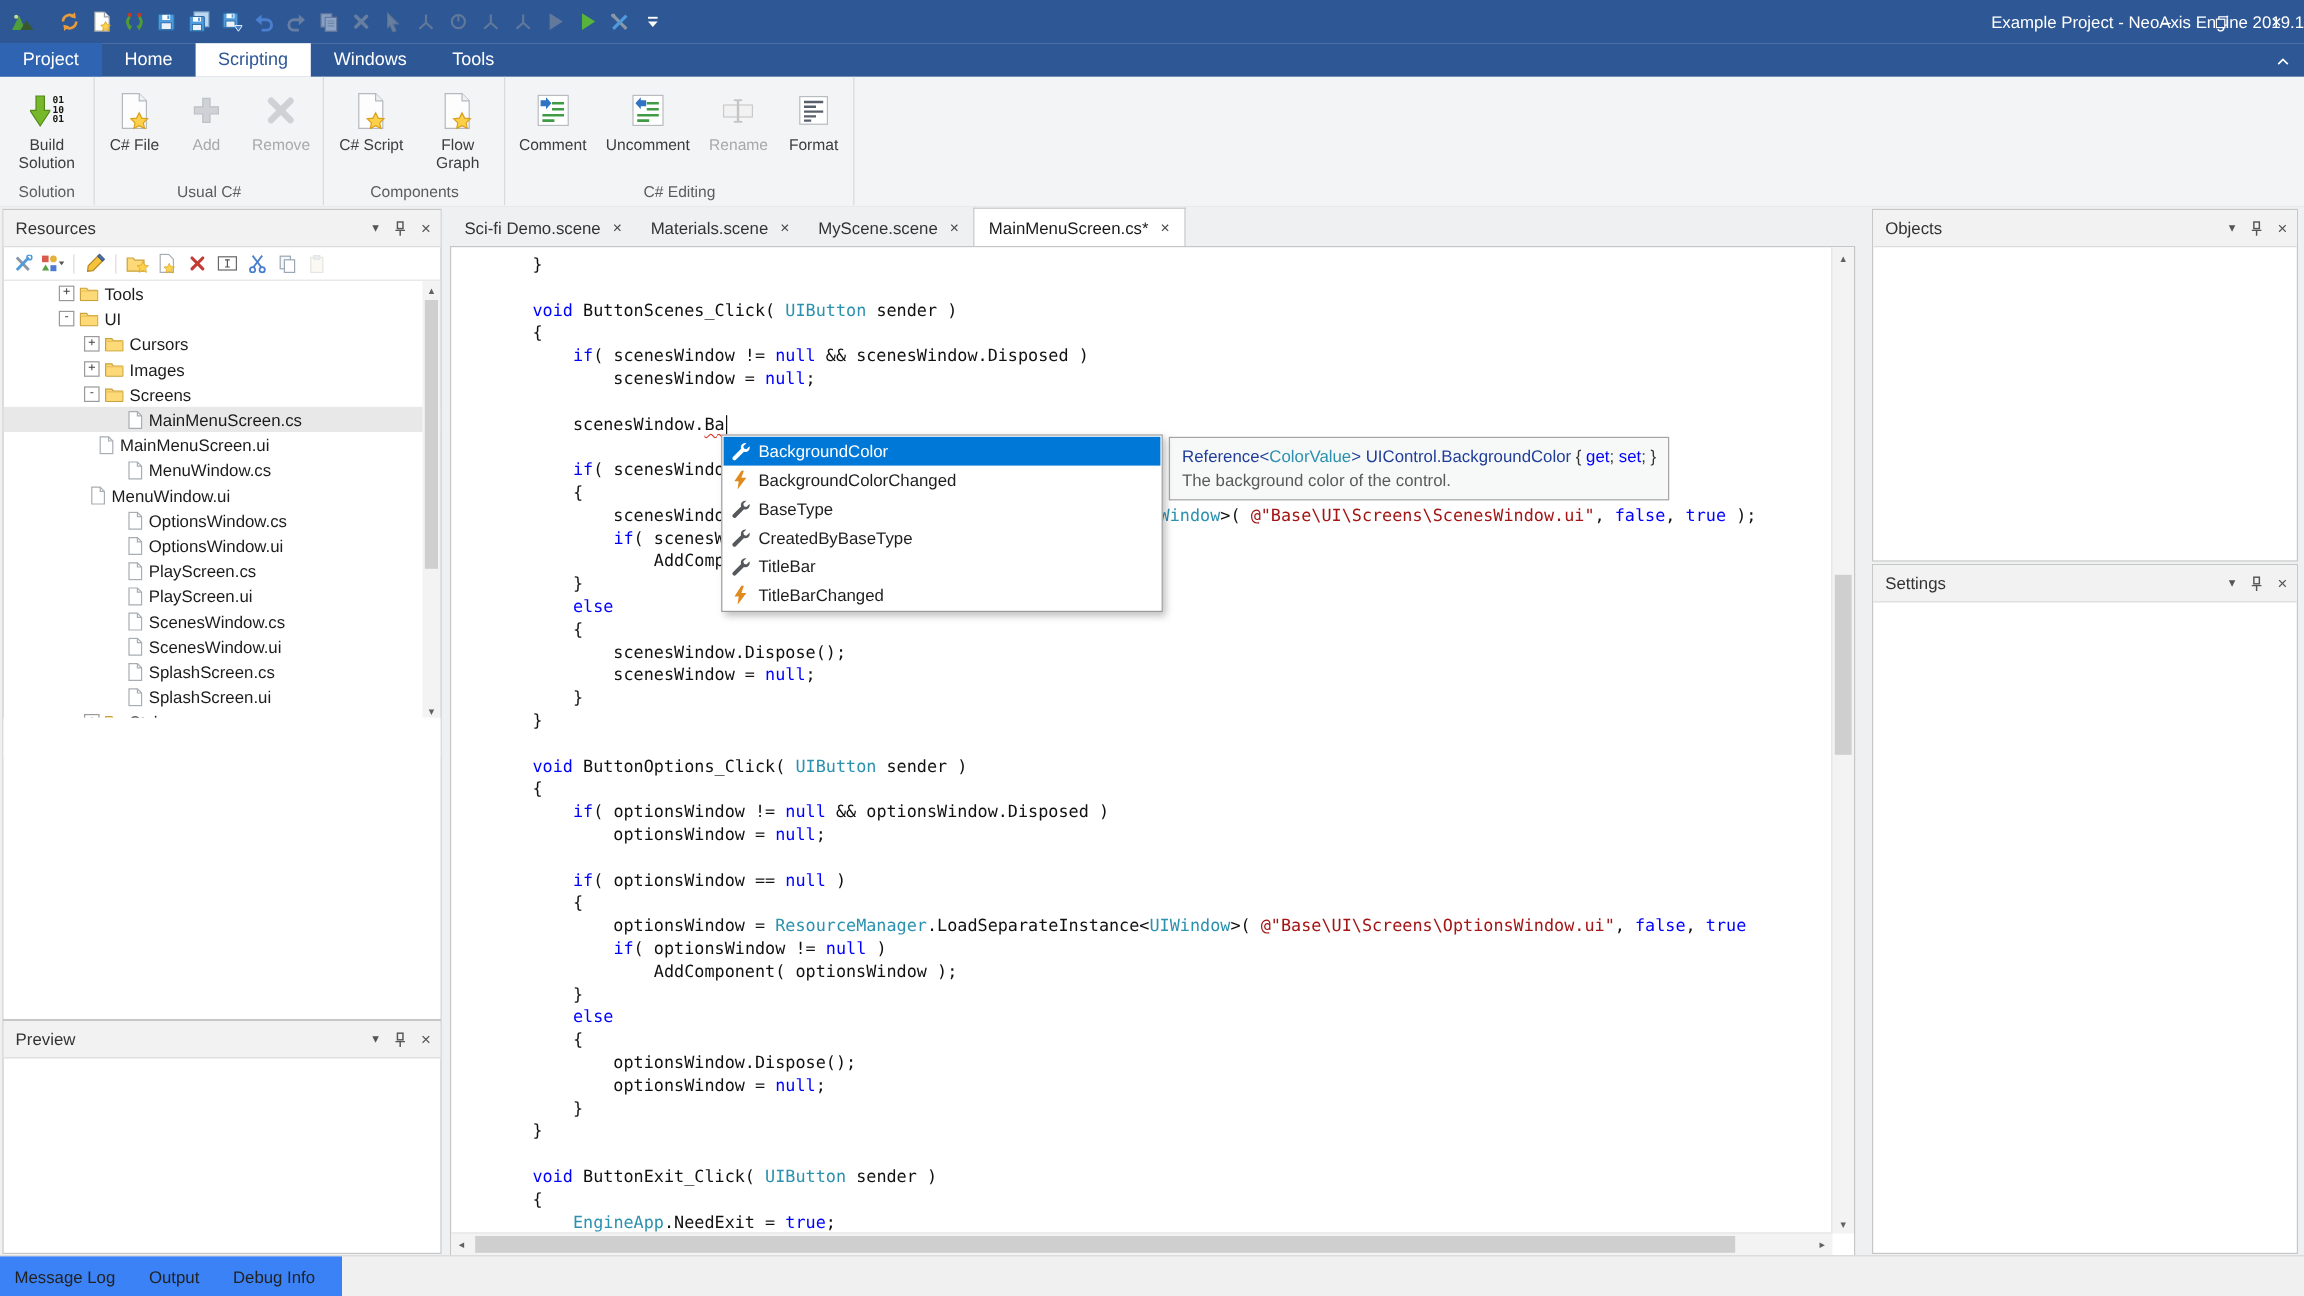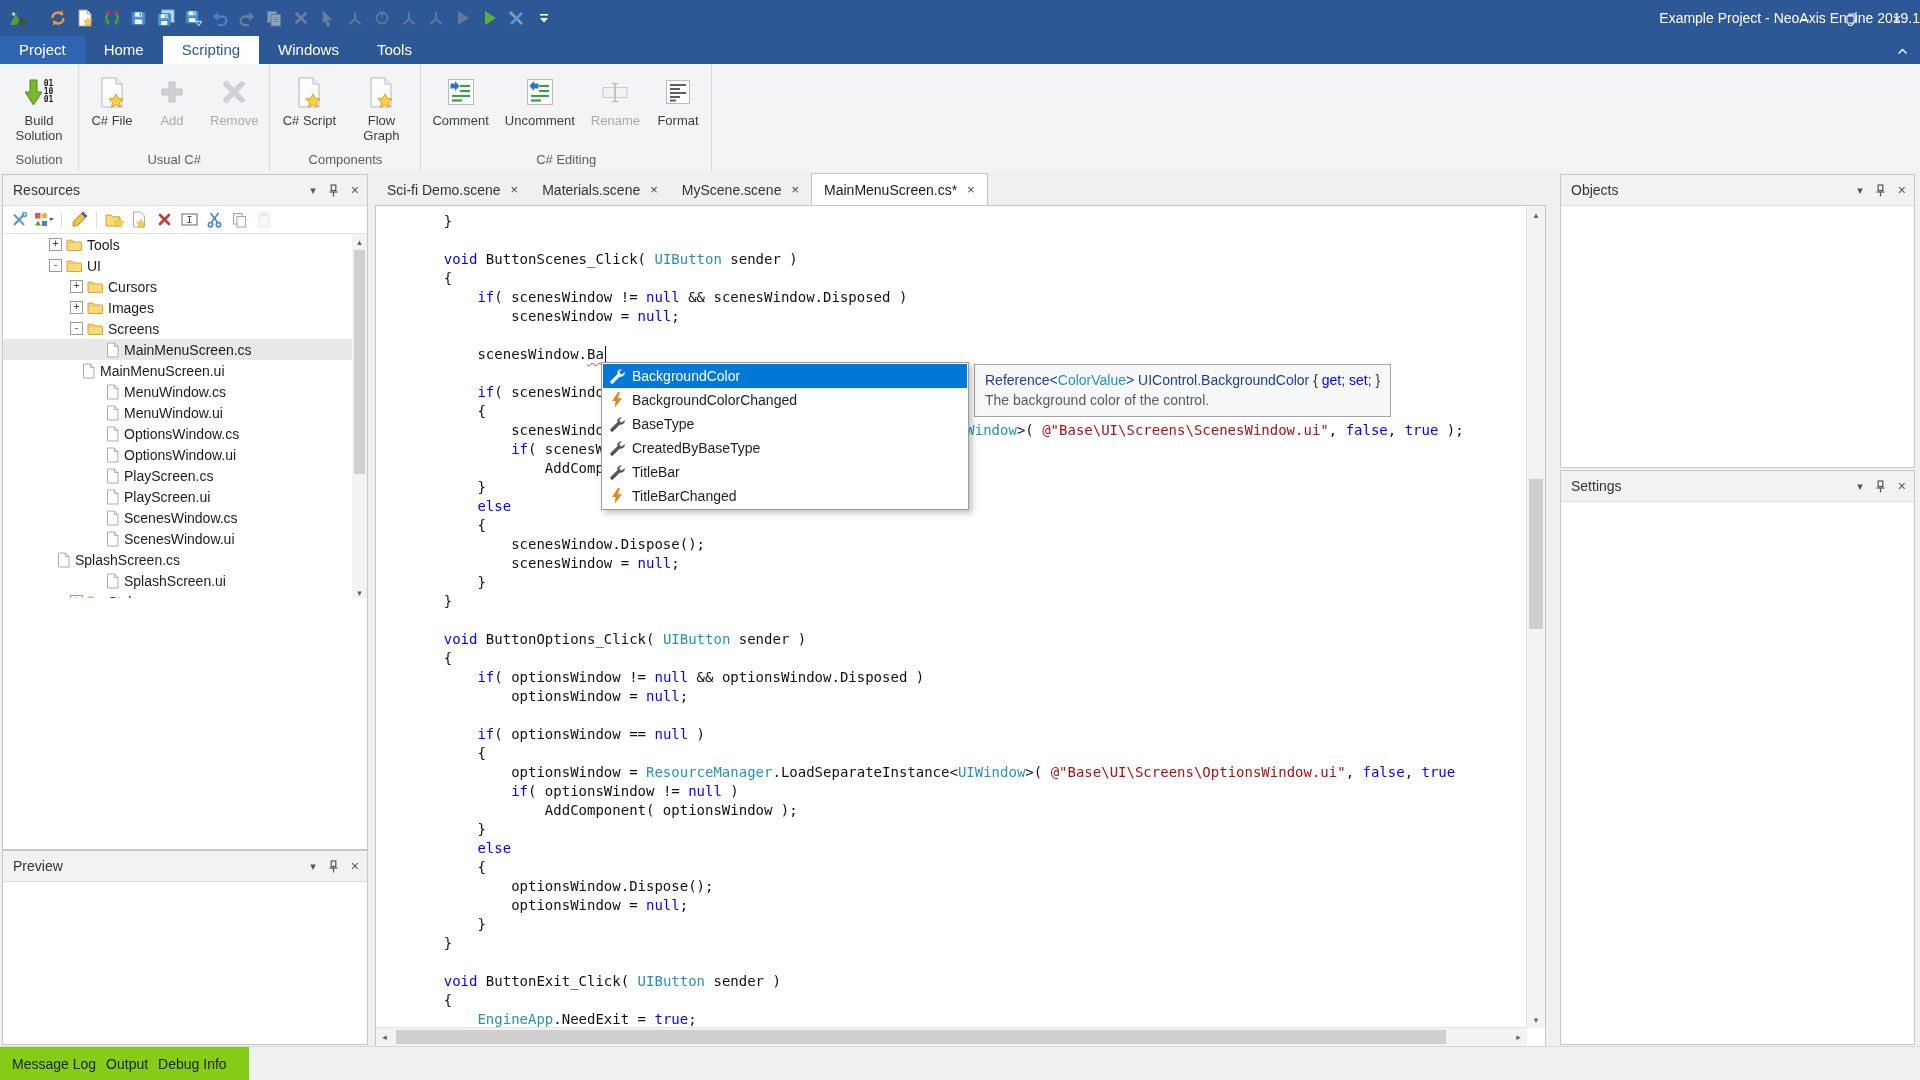--- a/index.html
+++ b/index.html
@@ -99,21 +99,21 @@
   .qn{color:#1f3d99;} .qt{color:#2b91af;} .qk{color:#0000ff;} .qp{color:#333;}
   #qinfo-desc{color:#5a5a5a;}
 
   
   #right-col{position:absolute;left:1553px;right:0;top:0;bottom:0;}
   #objects-panel{left:7px;right:5px;top:2px;height:292px;}
   #settings-panel{left:7px;right:5px;top:298px;bottom:2px;}
 
   
   #bottom-strip{position:absolute;left:0;right:0;bottom:0;height:33px;background:#f0f0f0;border-top:1px solid #d8d8d8;}
-  #bottom-tabs{position:absolute;left:0;top:0;bottom:0;background:#84cc16;display:flex;align-items:center;padding:0 22px 0 12px;gap:10px;}
+  #bottom-tabs{position:absolute;left:0;top:0;bottom:0;background:#3b82f6;display:flex;align-items:center;padding:0 22px 0 12px;gap:28px;}
   .btab{font-size:14px;color:#222;white-space:nowrap;}
 </style>
 </head>
 <body>
 
 <div id="app">
 
   <div id="titlebar">
     <div id="quick-toolbar">
         <div class="qt-btn">
@@ -602,91 +602,91 @@
             <div class="trow" style="padding-left: 88px;">
               <span class="tspc"></span>
               <span class="ticon">
                 <svg width="13" height="16" viewBox="0 0 13 16">
                   <path d="M1.5 1h7l3.5 3.5V15h-10.5z" fill="#fff" stroke="#a8adb2"></path>
                   <path d="M8.5 1v3.5H12" fill="none" stroke="#a8adb2"></path>
                 </svg>
               </span>
               <span class="tlabel">MenuWindow.cs</span>
             </div>
+            <div class="trow" style="padding-left: 57px;">
+              <span class="tspc"></span>
+              <span class="ticon">
+                <svg width="13" height="16" viewBox="0 0 13 16">
+                  <path d="M1.5 1h7l3.5 3.5V15h-10.5z" fill="#fff" stroke="#a8adb2"></path>
+                  <path d="M8.5 1v3.5H12" fill="none" stroke="#a8adb2"></path>
+                </svg>
+              </span>
+              <span class="tlabel">MenuWindow.ui</span>
+            </div>
             <div class="trow" style="padding-left: 88px;">
               <span class="tspc"></span>
               <span class="ticon">
                 <svg width="13" height="16" viewBox="0 0 13 16">
                   <path d="M1.5 1h7l3.5 3.5V15h-10.5z" fill="#fff" stroke="#a8adb2"></path>
                   <path d="M8.5 1v3.5H12" fill="none" stroke="#a8adb2"></path>
                 </svg>
               </span>
-              <span class="tlabel">MenuWindow.ui</span>
+              <span class="tlabel">OptionsWindow.cs</span>
             </div>
             <div class="trow" style="padding-left: 88px;">
               <span class="tspc"></span>
               <span class="ticon">
                 <svg width="13" height="16" viewBox="0 0 13 16">
                   <path d="M1.5 1h7l3.5 3.5V15h-10.5z" fill="#fff" stroke="#a8adb2"></path>
                   <path d="M8.5 1v3.5H12" fill="none" stroke="#a8adb2"></path>
                 </svg>
               </span>
-              <span class="tlabel">OptionsWindow.cs</span>
+              <span class="tlabel">OptionsWindow.ui</span>
             </div>
             <div class="trow" style="padding-left: 88px;">
               <span class="tspc"></span>
               <span class="ticon">
                 <svg width="13" height="16" viewBox="0 0 13 16">
                   <path d="M1.5 1h7l3.5 3.5V15h-10.5z" fill="#fff" stroke="#a8adb2"></path>
                   <path d="M8.5 1v3.5H12" fill="none" stroke="#a8adb2"></path>
                 </svg>
               </span>
-              <span class="tlabel">OptionsWindow.ui</span>
+              <span class="tlabel">PlayScreen.cs</span>
             </div>
             <div class="trow" style="padding-left: 88px;">
               <span class="tspc"></span>
               <span class="ticon">
                 <svg width="13" height="16" viewBox="0 0 13 16">
                   <path d="M1.5 1h7l3.5 3.5V15h-10.5z" fill="#fff" stroke="#a8adb2"></path>
                   <path d="M8.5 1v3.5H12" fill="none" stroke="#a8adb2"></path>
                 </svg>
               </span>
-              <span class="tlabel">PlayScreen.cs</span>
+              <span class="tlabel">PlayScreen.ui</span>
             </div>
             <div class="trow" style="padding-left: 88px;">
               <span class="tspc"></span>
               <span class="ticon">
                 <svg width="13" height="16" viewBox="0 0 13 16">
                   <path d="M1.5 1h7l3.5 3.5V15h-10.5z" fill="#fff" stroke="#a8adb2"></path>
                   <path d="M8.5 1v3.5H12" fill="none" stroke="#a8adb2"></path>
                 </svg>
               </span>
-              <span class="tlabel">PlayScreen.ui</span>
+              <span class="tlabel">ScenesWindow.cs</span>
             </div>
             <div class="trow" style="padding-left: 88px;">
               <span class="tspc"></span>
               <span class="ticon">
                 <svg width="13" height="16" viewBox="0 0 13 16">
                   <path d="M1.5 1h7l3.5 3.5V15h-10.5z" fill="#fff" stroke="#a8adb2"></path>
                   <path d="M8.5 1v3.5H12" fill="none" stroke="#a8adb2"></path>
                 </svg>
               </span>
-              <span class="tlabel">ScenesWindow.cs</span>
+              <span class="tlabel">ScenesWindow.ui</span>
             </div>
             <div class="trow" style="padding-left: 88px;">
-              <span class="tspc"></span>
-              <span class="ticon">
-                <svg width="13" height="16" viewBox="0 0 13 16">
-                  <path d="M1.5 1h7l3.5 3.5V15h-10.5z" fill="#fff" stroke="#a8adb2"></path>
-                  <path d="M8.5 1v3.5H12" fill="none" stroke="#a8adb2"></path>
-                </svg>
-              </span>
-              <span class="tlabel">ScenesWindow.ui</span>
-            </div>
-            <div class="trow" style="padding-left: 39px;">
               <span class="tspc"></span>
               <span class="ticon">
                 <svg width="13" height="16" viewBox="0 0 13 16">
                   <path d="M1.5 1h7l3.5 3.5V15h-10.5z" fill="#fff" stroke="#a8adb2"></path>
                   <path d="M8.5 1v3.5H12" fill="none" stroke="#a8adb2"></path>
                 </svg>
               </span>
               <span class="tlabel">SplashScreen.cs</span>
             </div>
             <div class="trow" style="padding-left: 88px;">

